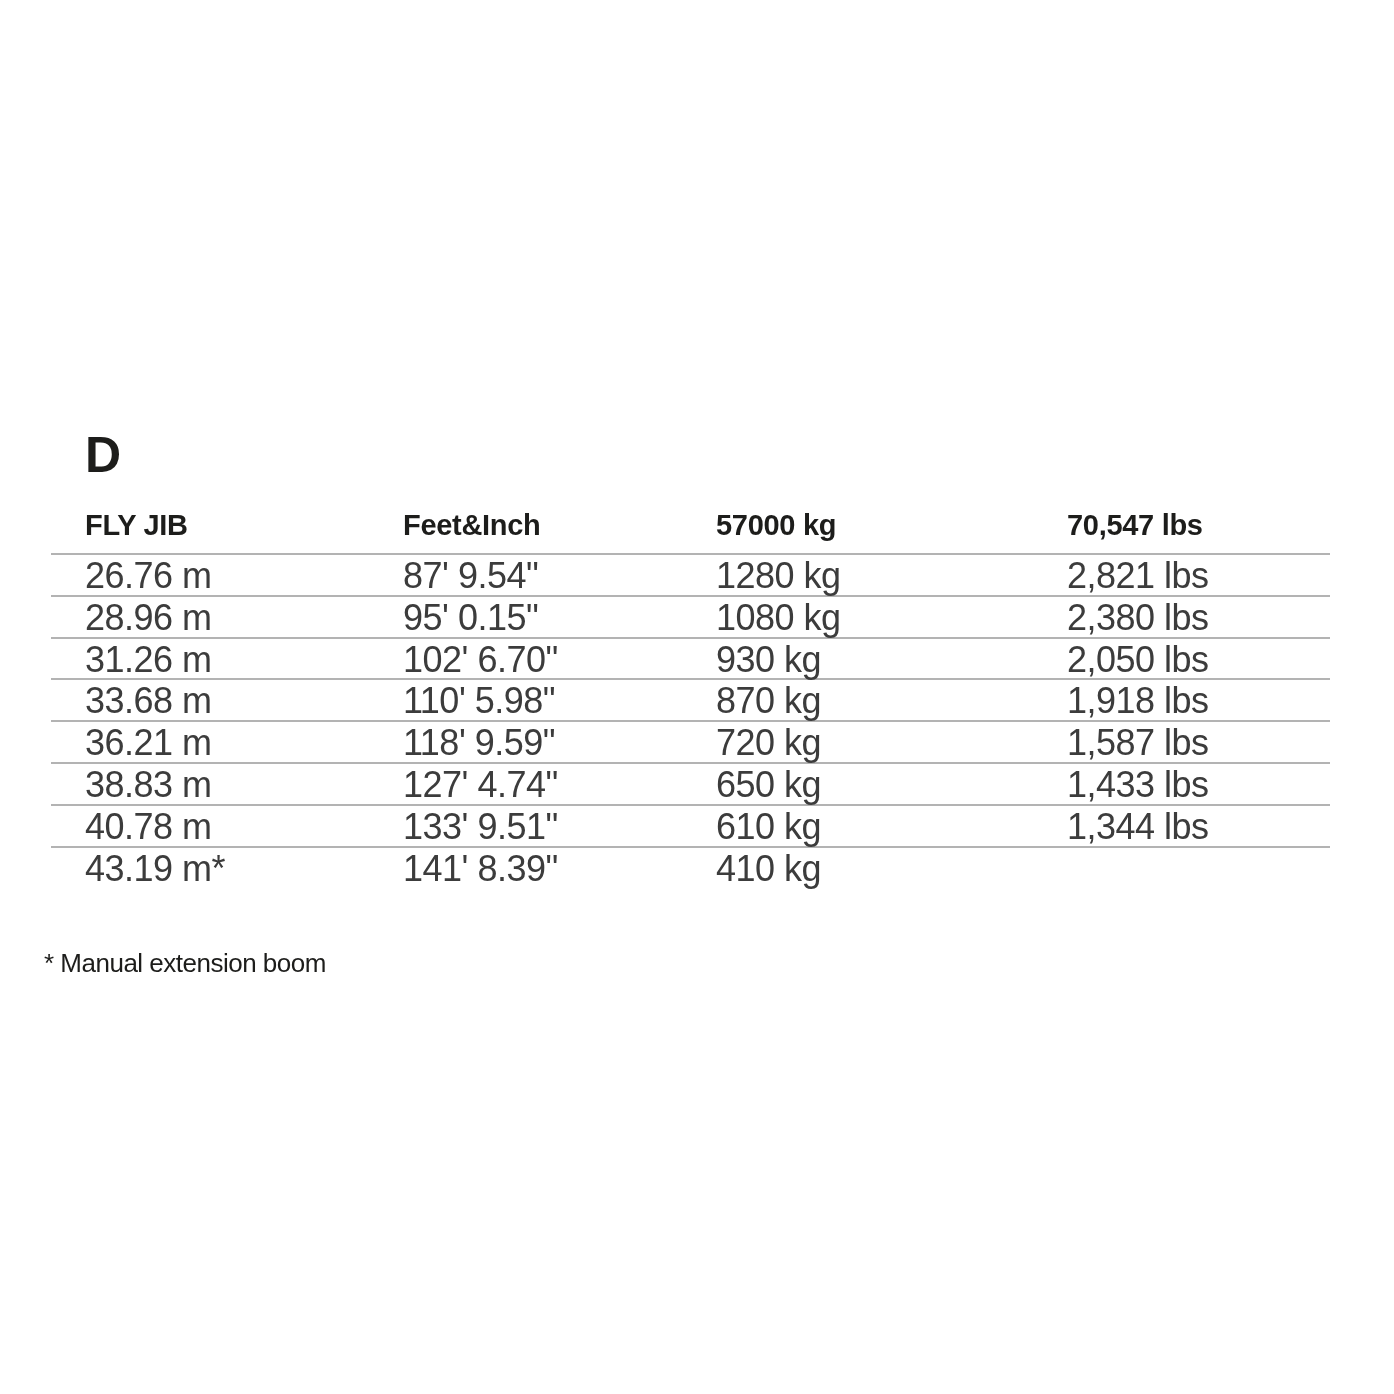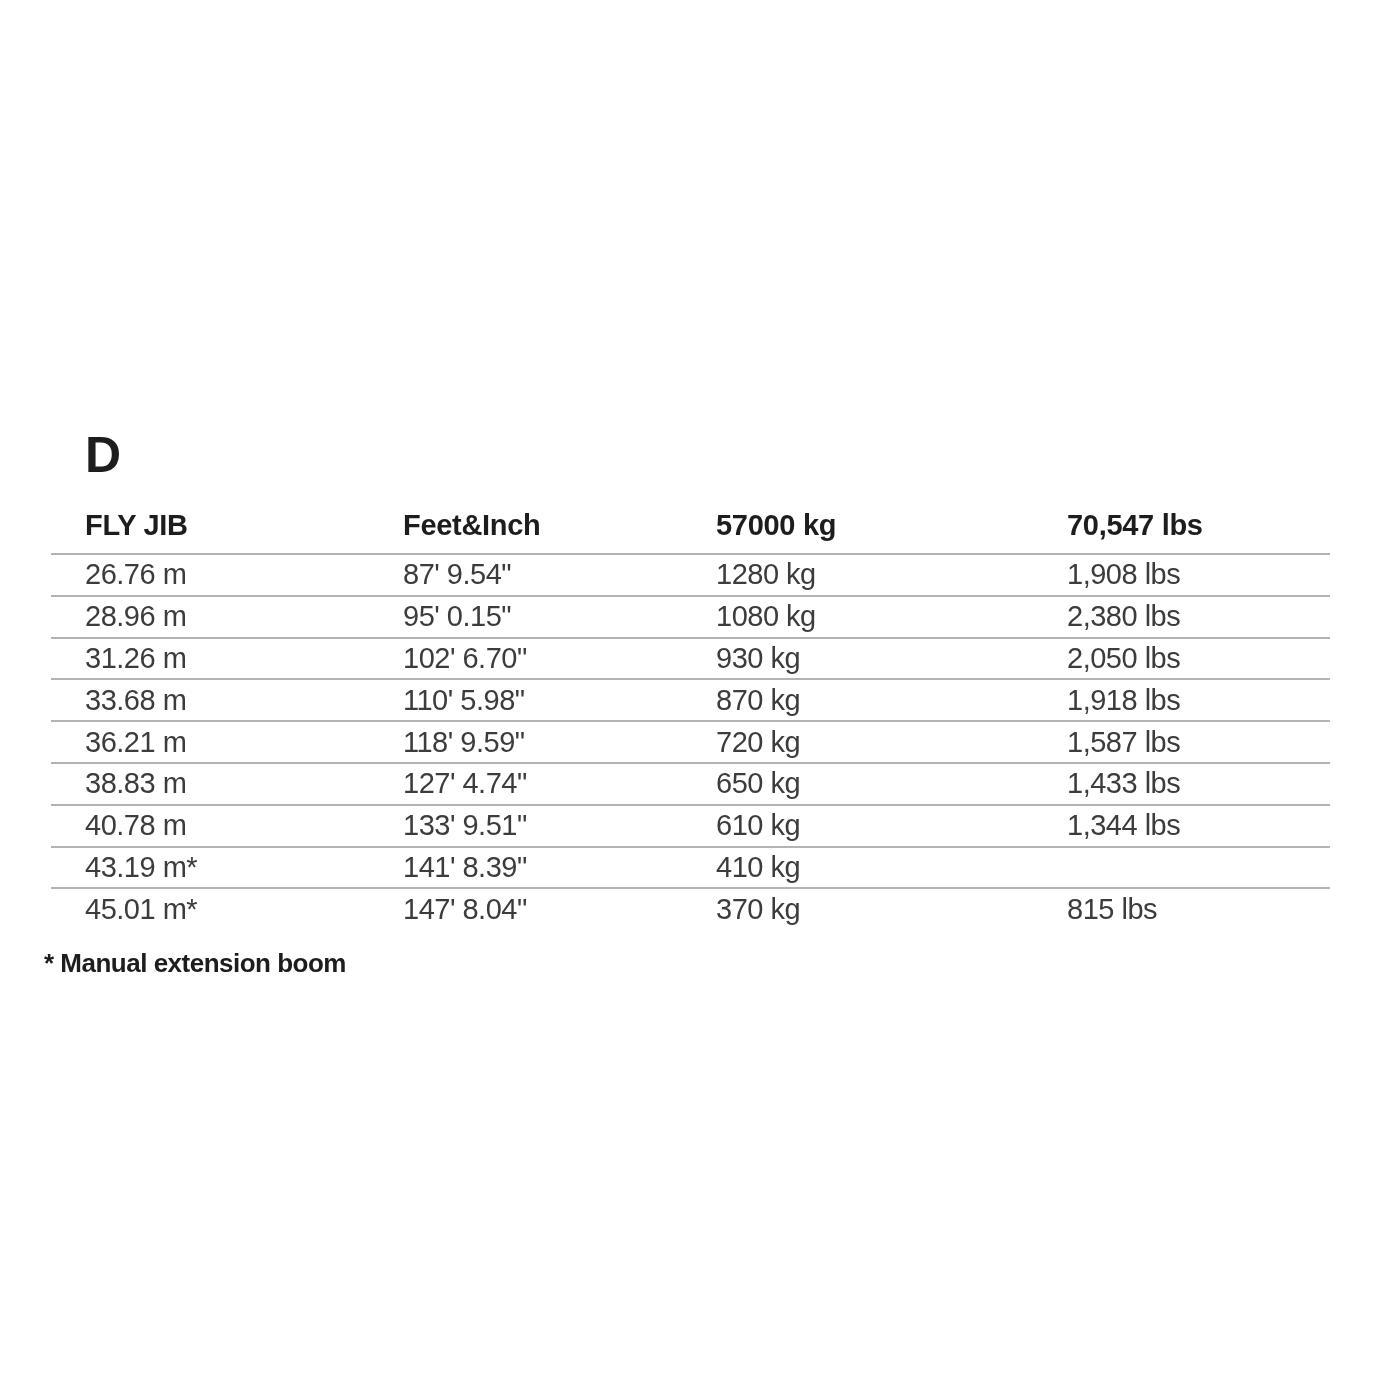--- a/index.html
+++ b/index.html
@@ -40,33 +40,33 @@
   .trow.header-row {
     height: 55px;
     font-size: 29px;
     font-weight: 700;
     color: #1d1d1b;
     letter-spacing: -0.3px;
   }
   .trow.data-row {
     height: 41.8px;
     border-top: 2px solid #b3b3b3;
-    font-size: 29px;
+    font-size: 36px;
     font-weight: 400;
     color: #3c3c3c;
     letter-spacing: -0.5px;
   }
   .cell { padding-left: 0; white-space: nowrap; }
   .cell.c1 { padding-left: 34px; }
   .footnote {
     position: absolute;
     left: 44px;
     top: 948px;
     font-size: 26px;
-    font-weight: 700;
+    font-weight: 400;
     color: #1d1d1b;
     letter-spacing: -0.5px;
     text-align: right;
   }
 </style>
 </head>
 <body>
 
 <div class="page">
 
@@ -78,21 +78,21 @@
       <div class="cell c1">FLY JIB</div>
       <div class="cell c2">Feet&amp;Inch</div>
       <div class="cell c3">57000 kg</div>
       <div class="cell c4">70,547 lbs</div>
     </div>
 
     <div class="trow data-row">
       <div class="cell c1">26.76 m</div>
       <div class="cell c2">87' 9.54"</div>
       <div class="cell c3">1280 kg</div>
-      <div class="cell c4">1,908 lbs</div>
+      <div class="cell c4">2,821 lbs</div>
     </div>
 
     <div class="trow data-row">
       <div class="cell c1">28.96 m</div>
       <div class="cell c2">95' 0.15"</div>
       <div class="cell c3">1080 kg</div>
       <div class="cell c4">2,380 lbs</div>
     </div>
 
     <div class="trow data-row">
@@ -129,24 +129,18 @@
       <div class="cell c3">610 kg</div>
       <div class="cell c4">1,344 lbs</div>
     </div>
 
     <div class="trow data-row">
       <div class="cell c1">43.19 m*</div>
       <div class="cell c2">141' 8.39"</div>
       <div class="cell c3">410 kg</div>
     </div>
 
-    <div class="trow data-row">
-      <div class="cell c1">45.01 m*</div>
-      <div class="cell c2">147' 8.04"</div>
-      <div class="cell c3">370 kg</div>
-      <div class="cell c4">815 lbs</div>
-    </div>
 
   </div>
 
   <div class="footnote">* Manual extension boom</div>
 
 </div>
 
 </body></html>

